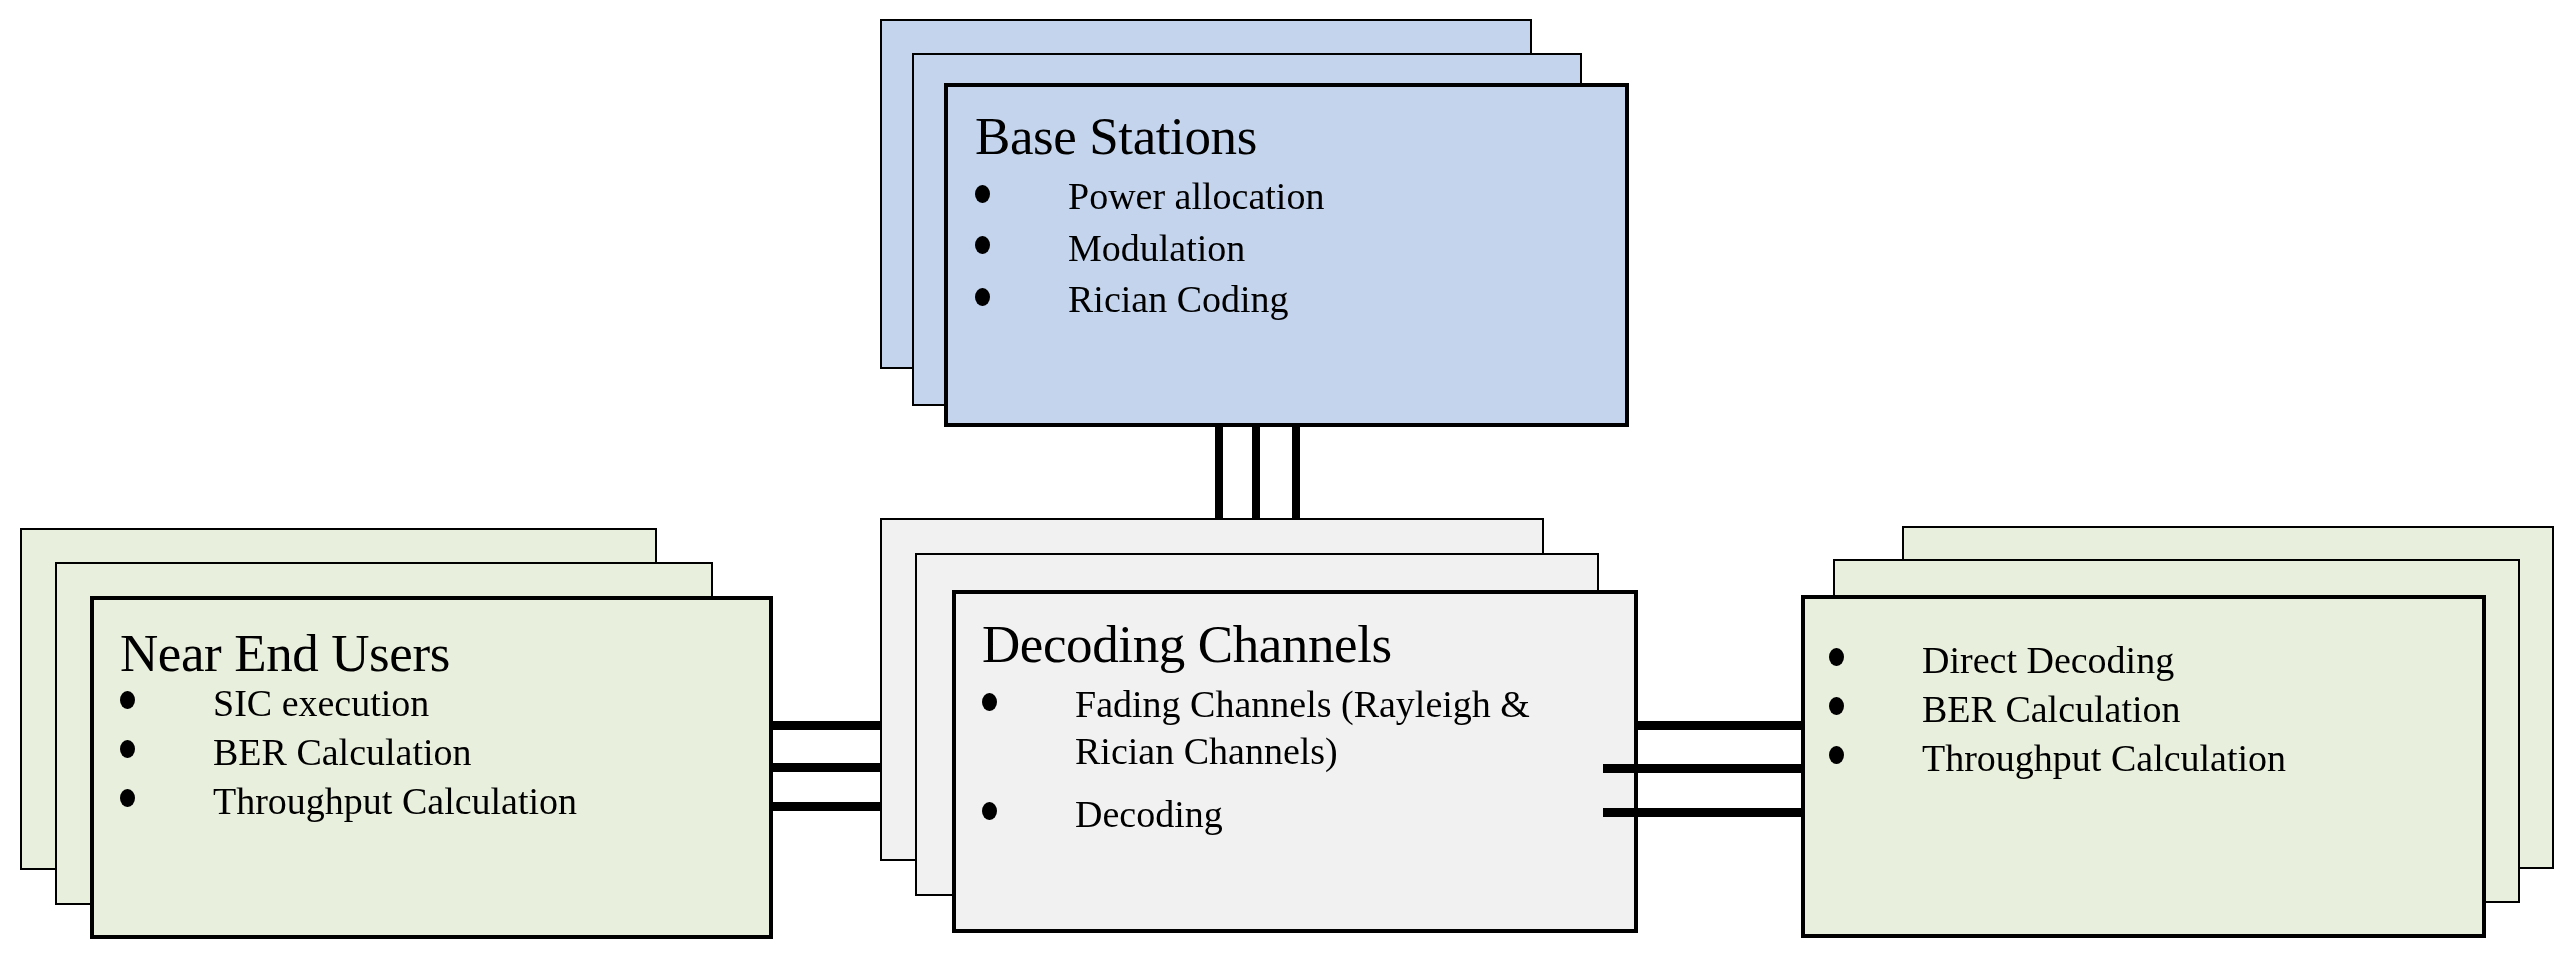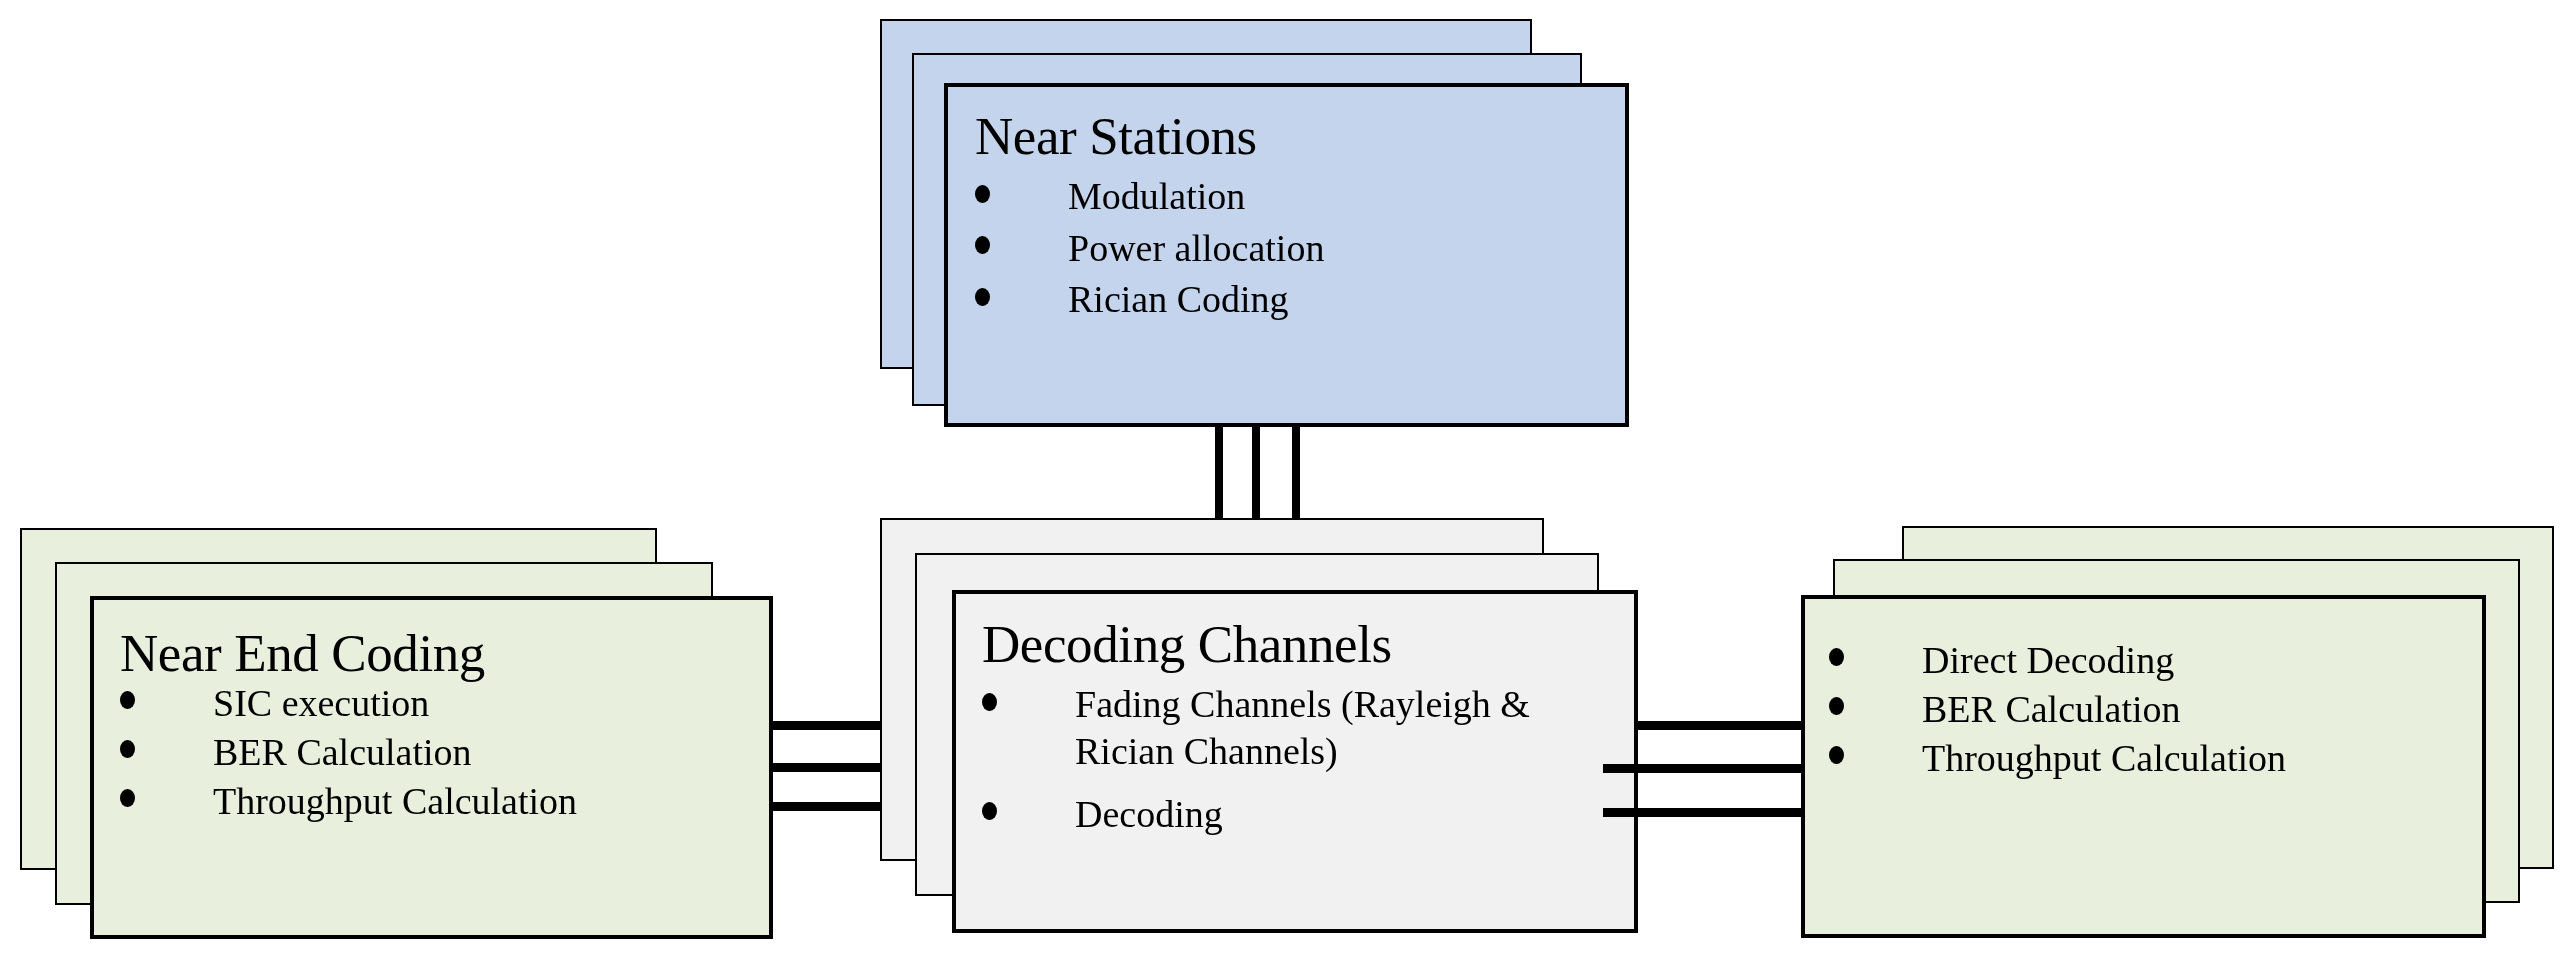--- a/index.html
+++ b/index.html
@@ -84,29 +84,29 @@
 <body>
 
 <div id="stage">
 
   <div>
     <div class="layer back fill-blue" style="left:880px; top:19px; width:652px; height:350px;"></div>
     <div class="layer middle fill-blue" style="left:912px; top:53px; width:670px; height:353px;"></div>
     <div class="layer front fill-blue" style="left:944px; top:83px; width:685px; height:344px;"></div>
 
     <div class="card-body" style="left:975px; top:110px; width:641px;">
-      <div class="card-title">Near Stations</div>
+      <div class="card-title">Base Stations</div>
       <div class="bullet-list" style="margin-top:10.3px;">
         <div class="bullet-item" style="margin-bottom:5.2px;">
           <span class="bullet-dot"></span>
+          <span class="bullet-text">Power allocation</span>
+        </div>
+        <div class="bullet-item" style="margin-bottom:5.2px;">
+          <span class="bullet-dot"></span>
           <span class="bullet-text">Modulation</span>
-        </div>
-        <div class="bullet-item" style="margin-bottom:5.2px;">
-          <span class="bullet-dot"></span>
-          <span class="bullet-text">Power allocation</span>
         </div>
         <div class="bullet-item">
           <span class="bullet-dot"></span>
           <span class="bullet-text">Rician Coding</span>
         </div>
       </div>
     </div>
   </div>
 
   <div>
@@ -114,21 +114,21 @@
     <div class="conn" style="left:1252px; top:425px; width:7.7px; height:135px;"></div>
     <div class="conn" style="left:1292px; top:425px; width:7.7px; height:170px;"></div>
   </div>
 
   <div>
     <div class="layer back fill-green" style="left:20px; top:528px; width:637px; height:342px;"></div>
     <div class="layer middle fill-green" style="left:55px; top:562px; width:658px; height:343px;"></div>
     <div class="layer front fill-green" style="left:90px; top:596px; width:683px; height:343px;"></div>
 
     <div class="card-body" style="left:120px; top:627px; width:646px;">
-      <div class="card-title">Near End Coding</div>
+      <div class="card-title">Near End Users</div>
       <div class="bullet-list" style="">
         <div class="bullet-item" style="margin-bottom:2.6px;">
           <span class="bullet-dot"></span>
           <span class="bullet-text">SIC execution</span>
         </div>
         <div class="bullet-item" style="margin-bottom:2.6px;">
           <span class="bullet-dot"></span>
           <span class="bullet-text">BER Calculation</span>
         </div>
         <div class="bullet-item">

